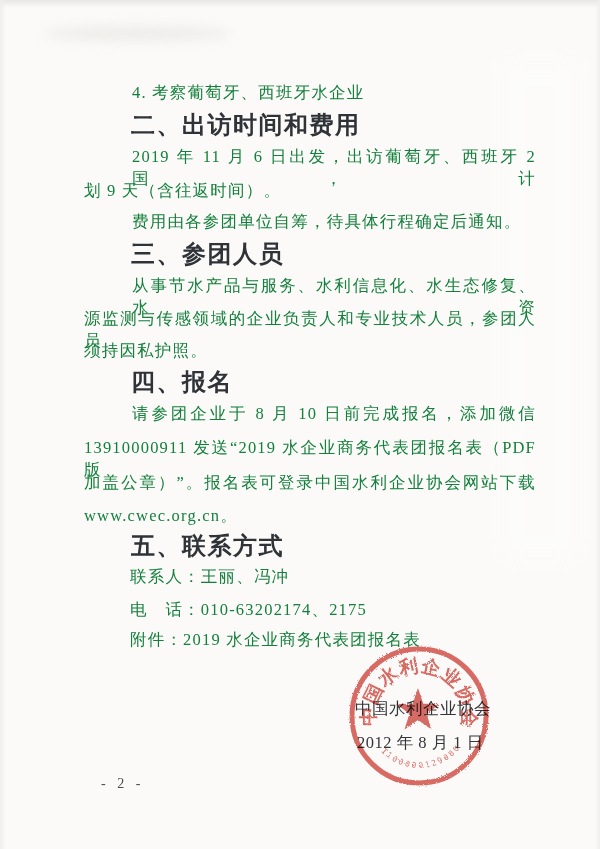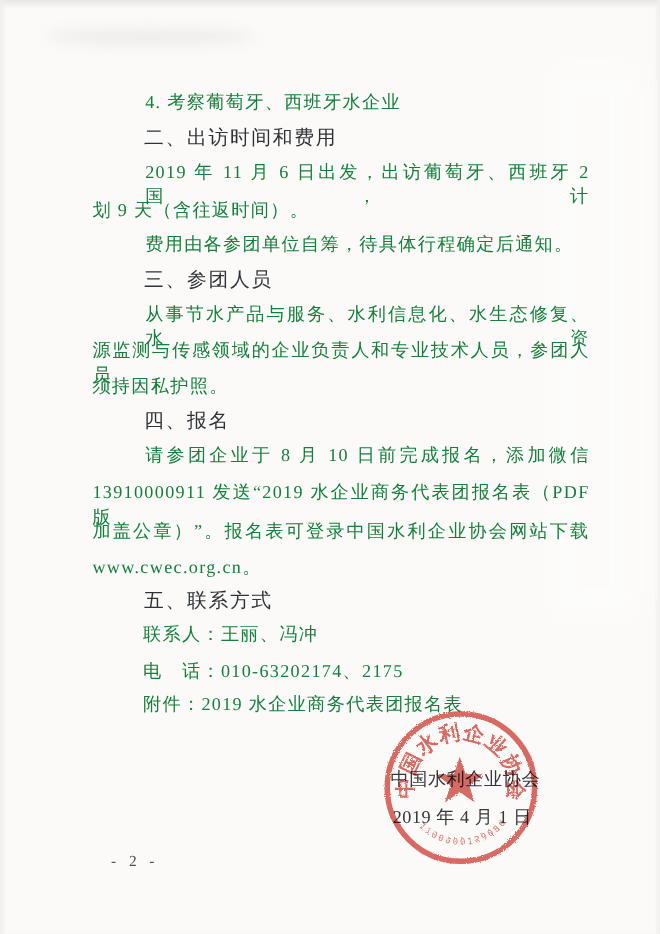--- a/index.html
+++ b/index.html
@@ -36,22 +36,22 @@
     white-space:nowrap;
   }
   .just{
     white-space:normal;
     text-align:justify;
     text-align-last:justify;
     -moz-text-align-last:justify;
   }
   .heading{
     font-family:"Liberation Sans","DejaVu Sans",sans-serif;
-    font-weight:400;
-    font-size:18px;
+    font-weight:700;
+    font-size:24px;
     color:#2f3338;
     letter-spacing:1.5px;
   }
   .sig{
     position:absolute;
     color:#33363b;
     font-size:16.5px;
     line-height:20px;
     letter-spacing:.5px;
     white-space:nowrap;
@@ -99,21 +99,21 @@
   <div class="line just" style="left:84px;top:437px;width:452px;">13910000911 发送“2019 水企业商务代表团报名表（PDF 版</div>
   <div class="line just" style="left:84px;top:472px;width:452px;">加盖公章）”。报名表可登录中国水利企业协会网站下载</div>
   <div class="line heading" style="left:131px;top:535px;">五、联系方式</div>
 
   <div class="line" style="left:84px;top:505px;">www.cwec.org.cn。</div>
   <div class="line" style="left:130px;top:566px;">联系人：王丽、冯冲</div>
   <div class="line" style="left:130px;top:599px;">电　话：010-63202174、2175</div>
   <div class="line" style="left:130px;top:629px;">附件：2019 水企业商务代表团报名表</div>
 
   <div class="sig" style="left:355px;top:699px;">中国水利企业协会</div>
-  <div class="sig" style="left:357px;top:733px;">2019 年 4 月 1 日</div>
+  <div class="sig" style="left:357px;top:733px;">2012 年 8 月 1 日</div>
 
   <svg class="seal" viewBox="0 0 170 170" aria-hidden="true">
     <defs>
       <filter id="rough" x="-10%" y="-10%" width="120%" height="120%">
         <feTurbulence type="fractalNoise" baseFrequency="0.9" numOctaves="2" result="n" seed="7"></feTurbulence>
         <feDisplacementMap in="SourceGraphic" in2="n" scale="2.6"></feDisplacementMap>
       </filter>
       <path id="sealArcTop" d="M 42.5 96.4 A 44 44 0 1 1 127.5 96.4" fill="none"></path>
       <path id="sealArcBottom" d="M 42.4 114.8 A 52 52 0 0 0 127.6 114.8" fill="none"></path>
     </defs>

